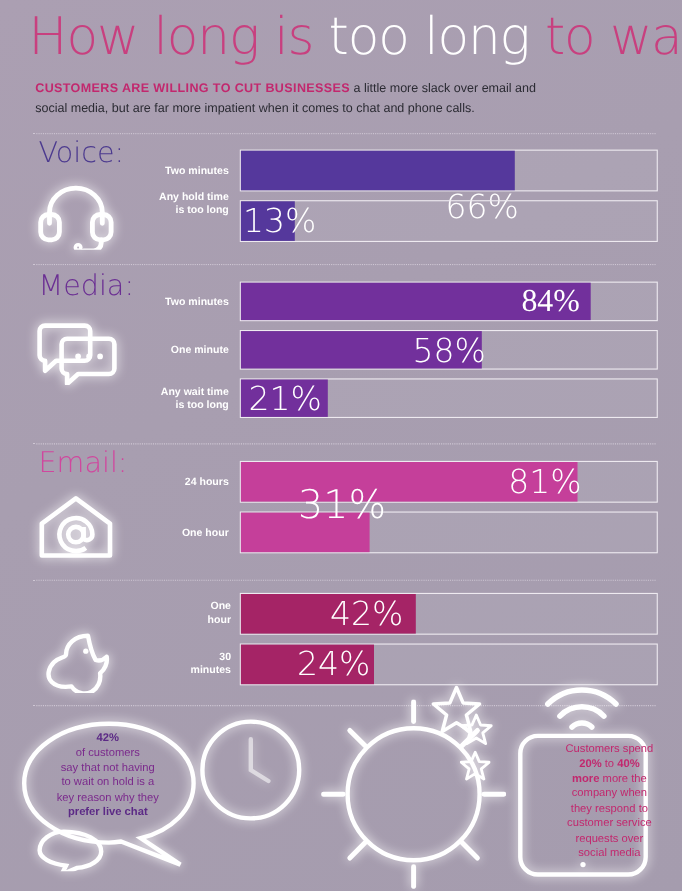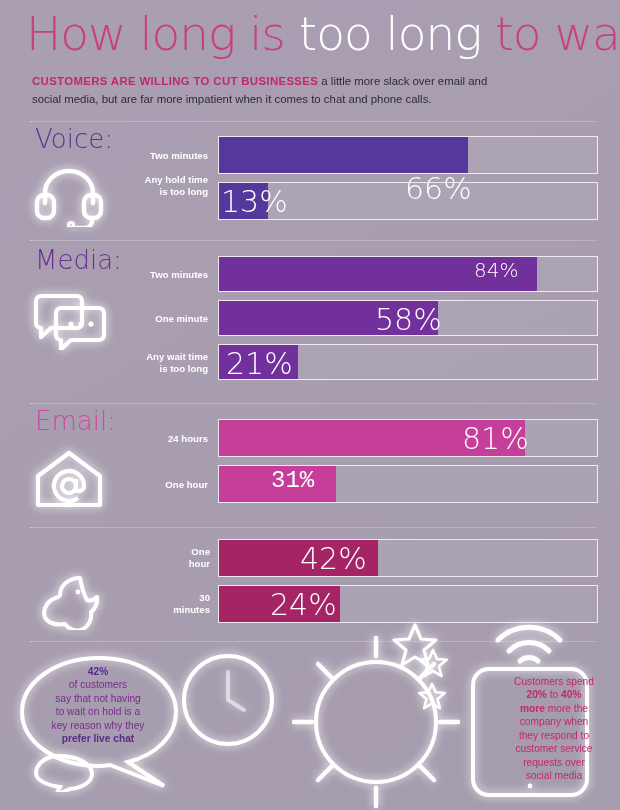--- a/index.html
+++ b/index.html
@@ -137,21 +137,21 @@
       </g>
     </svg>
   </div>
 
   <div class="track" style="top:256px; height:36px;">
     <div class="fill" style="width:84%; background:#72309c;"></div>
   </div>
   <div class="blabel" style="top:269px; left:98px; width:110px;">
     <span>Two minutes</span>
   </div>
-  <div class="bval" style="left:474px; top:258px; font-size:20px;">84%</div>
+  <div class="bval" style="left:474px; top:258px; font-size:29px;font-family:Liberation Serif, serif;">84%</div>
 
   <div class="track" style="top:300px; height:36px;">
     <div class="fill" style="width:58%; background:#72309c;"></div>
   </div>
   <div class="blabel" style="top:313px; left:98px; width:110px;">
     <span>One minute</span>
   </div>
   <div class="bval" style="left:375px; top:302px; font-size:30px;">58%</div>
 
   <div class="track" style="top:344px; height:36px;">
@@ -184,21 +184,21 @@
     <span>24 hours</span>
   </div>
   <div class="bval" style="left:462px; top:421px; font-size:30px;">81%</div>
 
   <div class="track" style="top:465px; height:38px;">
     <div class="fill" style="width:31%; background:#c53f9a;"></div>
   </div>
   <div class="blabel" style="top:479px; left:98px; width:110px;">
     <span>One hour</span>
   </div>
-  <div class="bval" style="left:271px; top:467px; font-size:24px;font-family:Liberation Mono, monospace;">31%</div>
+  <div class="bval" style="left:271px; top:439px; font-size:36px;">31%</div>
 
   <div class="divider" style="top:527px"></div>
 
 
   <div class="icon-wrap" style="left:34px; top:572px;">
     <svg width="80" height="58" viewBox="0 0 80 58">
       <g fill="none" stroke="#ffffff" stroke-width="4" stroke-linejoin="round" stroke-linecap="round">
         <path d="M46 6 c-12 0 -20 8 -20 17 c0 3 -6 2 -11 7 c-5 5 -7 13 -2 18 c4 4 11 5 18 4 c4 6 12 8 18 5 c6 -3 9 -10 8 -17 c4 -3 7 -9 6 -15 c-3 3 -7 4 -10 3 c-1 -2 -4 -6 -7 -22 z"></path>
       </g>
       <circle cx="44" cy="20" r="2.4" fill="#ffffff"></circle>

